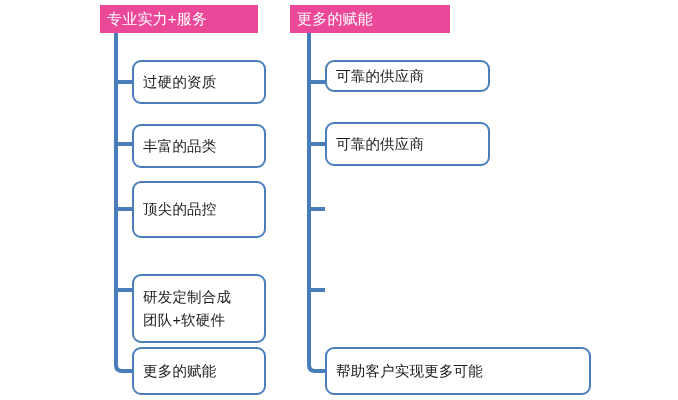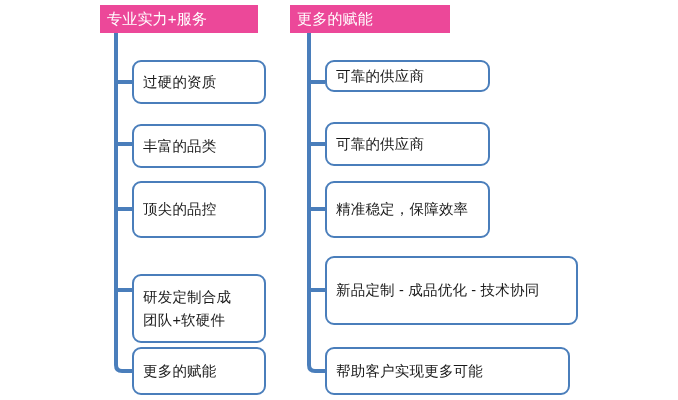--- a/index.html
+++ b/index.html
@@ -81,21 +81,21 @@
   #node-l1 { left: 132px; top: 124px; width: 134px; height: 44px; }
   #node-l2 { left: 132px; top: 181px; width: 134px; height: 57px; }
   #node-l3 { left: 132px; top: 256px; width: 134px; height: 69px; margin-top: 18px; }
   #node-l4 { left: 132px; top: 347px; width: 134px; height: 48px; }
 
   
   #node-r0 { left: 325px; top: 60px;  width: 165px; height: 32px; }
   #node-r1 { left: 325px; top: 122px; width: 165px; height: 44px; }
   #node-r2 { left: 325px; top: 181px; width: 165px; height: 57px; }
   #node-r3 { left: 325px; top: 256px; width: 253px; height: 69px; }
-  #node-r4 { left: 325px; top: 347px; width: 245px; height: 48px; }
+  #node-r4 { left: 325px; top: 347px; width: 266px; height: 48px; }
 </style>
 </head>
 <body>
 
 <div id="diagram-root">
 
   <svg class="connector-layer" viewBox="0 0 678 400" width="678" height="400" aria-hidden="true">
 
     <g fill="none" stroke="#4a7ebb" stroke-width="4">
       <path d="M 116,33 L 116,365 Q 116,371 122,371 L 132,371"></path>
@@ -137,24 +137,18 @@
 
   <div class="branch">
     <div class="header-box" id="header-right">更多的赋能</div>
 
     <div class="node-box" id="node-r0">
       <span class="node-text">可靠的供应商</span>
     </div>
     <div class="node-box" id="node-r1">
       <span class="node-text">可靠的供应商</span>
     </div>
-    <div class="node-box" id="node-r2">
-      <span class="node-text">精准稳定，保障效率</span>
-    </div>
-    <div class="node-box" id="node-r3">
-      <span class="node-text">新品定制 - 成品优化 - 技术协同</span>
-    </div>
     <div class="node-box" id="node-r4">
       <span class="node-text">帮助客户实现更多可能</span>
     </div>
   </div>
 
 </div>
 
 </body></html>

